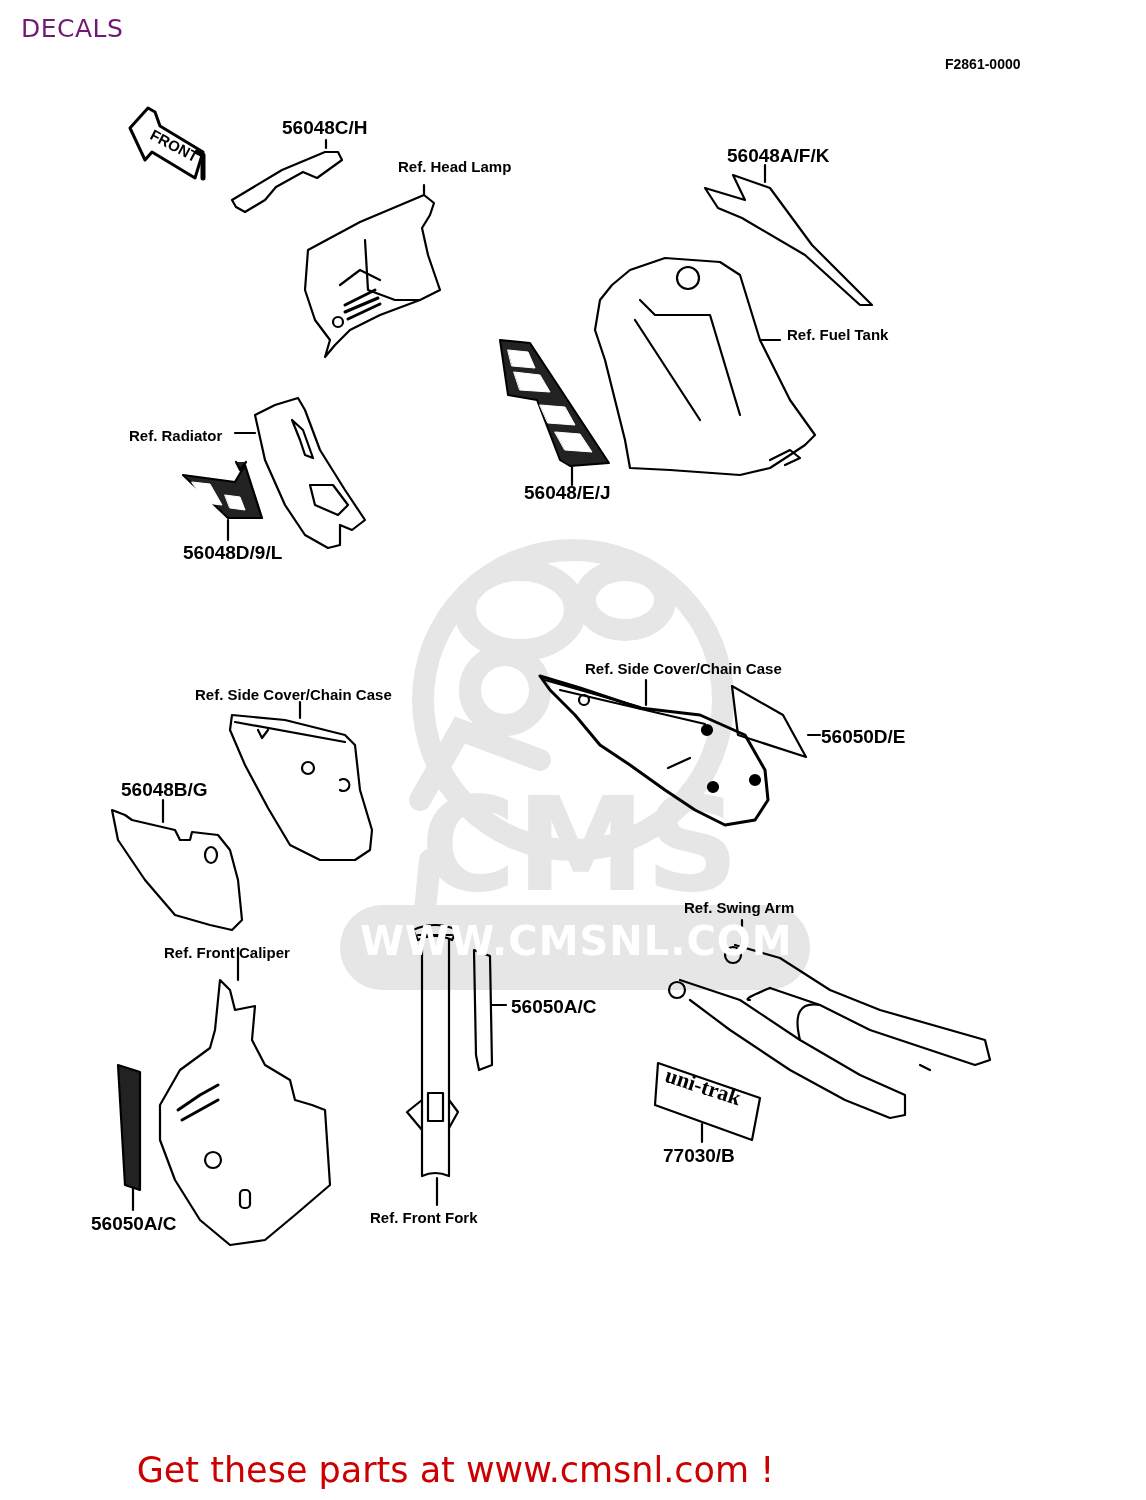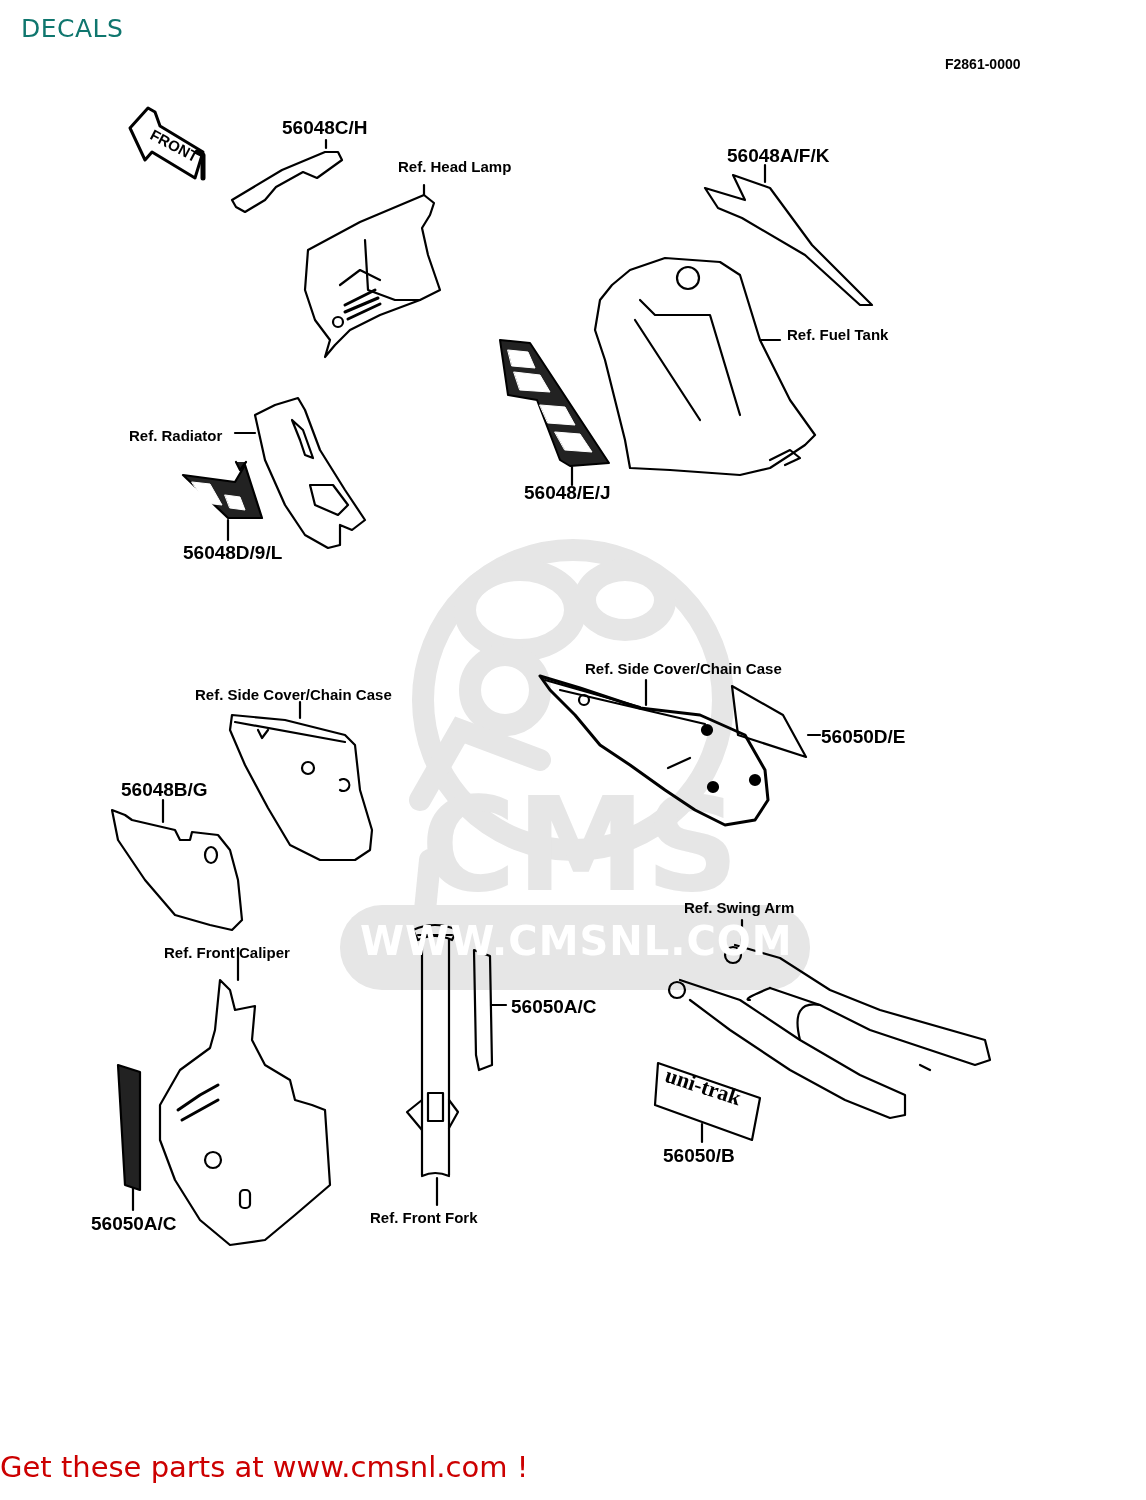--- a/index.html
+++ b/index.html
@@ -1,23 +1,23 @@
 <!DOCTYPE html>
 <html><head>
 <meta charset="utf-8">
 <style>
   html, body { margin: 0; padding: 0; background: #ffffff; }
   body { width: 1146px; height: 1500px; position: relative; overflow: hidden; font-family: "Liberation Sans", sans-serif; }
-  .page-title { position: absolute; left: 21px; top: 14px; font-family: "DejaVu Sans", sans-serif; font-size: 25px; color: #0f766e; letter-spacing: 0.5px; }
+  .page-title { position: absolute; left: 21px; top: 14px; font-family: "DejaVu Sans", sans-serif; font-size: 25px; color: #701a75; letter-spacing: 0.5px; }
   .diagram-code { position: absolute; left: 945px; top: 56px; font-family: "Liberation Sans", sans-serif; font-weight: bold; font-size: 14px; color: #000000; }
   .lbl { position: absolute; font-family: "Liberation Sans", sans-serif; font-weight: bold; color: #000; white-space: nowrap; }
   .pn { font-size: 19px; }
   .ref { font-size: 15px; }
   svg.art { position: absolute; left: 0; top: 0; }
-  .footer-cta { position: absolute; left: 0; width: 911px; top: 1450px; font-family: "DejaVu Sans", sans-serif; font-size: 29px; color: #cc0000; }
+  .footer-cta { position: absolute; left: 0; width: 911px; top: 1450px; text-align: center; font-family: "DejaVu Sans", sans-serif; font-size: 35px; color: #cc0000; }
   .wm-text { position: absolute; left: 360px; top: 918px; font-family: "DejaVu Sans", sans-serif; font-weight: bold; font-size: 40px; color: #ffffff; letter-spacing: 1px; }
 </style>
 </head>
 <body>
 
 <svg class="art" width="1146" height="1500" viewBox="0 0 1146 1500">
 
   <g fill="none" stroke="#e6e6e6" stroke-width="22" stroke-linecap="round">
     <circle cx="573" cy="700" r="150"></circle>
     <ellipse cx="520" cy="610" rx="55" ry="40"></ellipse>
@@ -166,21 +166,21 @@
 <div class="diagram-code">F2861-0000</div>
 
 <div class="lbl pn" style="left:282px; top:117px;">56048C/H</div>
 <div class="lbl pn" style="left:727px; top:145px;text-align:right;">56048A/F/K</div>
 <div class="lbl pn" style="left:524px; top:482px;">56048/E/J</div>
 <div class="lbl pn" style="left:183px; top:542px;">56048D/9/L</div>
 <div class="lbl pn" style="left:121px; top:779px;text-align:center;">56048B/G</div>
 <div class="lbl pn" style="left:821px; top:726px;">56050D/E</div>
 <div class="lbl pn" style="left:91px; top:1213px;">56050A/C</div>
 <div class="lbl pn" style="left:511px; top:996px;">56050A/C</div>
-<div class="lbl pn" style="left:663px; top:1145px;">56050/B</div>
+<div class="lbl pn" style="left:663px; top:1145px;">77030/B</div>
 
 <div class="lbl ref" style="left:356px; top:158px;margin-left:42px;">Ref. Head Lamp</div>
 <div class="lbl ref" style="left:787px; top:326px;">Ref. Fuel Tank</div>
 <div class="lbl ref" style="left:129px; top:427px;">Ref. Radiator</div>
 <div class="lbl ref" style="left:195px; top:686px;">Ref. Side Cover/Chain Case</div>
 <div class="lbl ref" style="left:585px; top:660px;">Ref. Side Cover/Chain Case</div>
 <div class="lbl ref" style="left:164px; top:944px;">Ref. Front Caliper</div>
 <div class="lbl ref" style="left:370px; top:1209px;">Ref. Front Fork</div>
 <div class="lbl ref" style="left:684px; top:899px;">Ref. Swing Arm</div>
 

